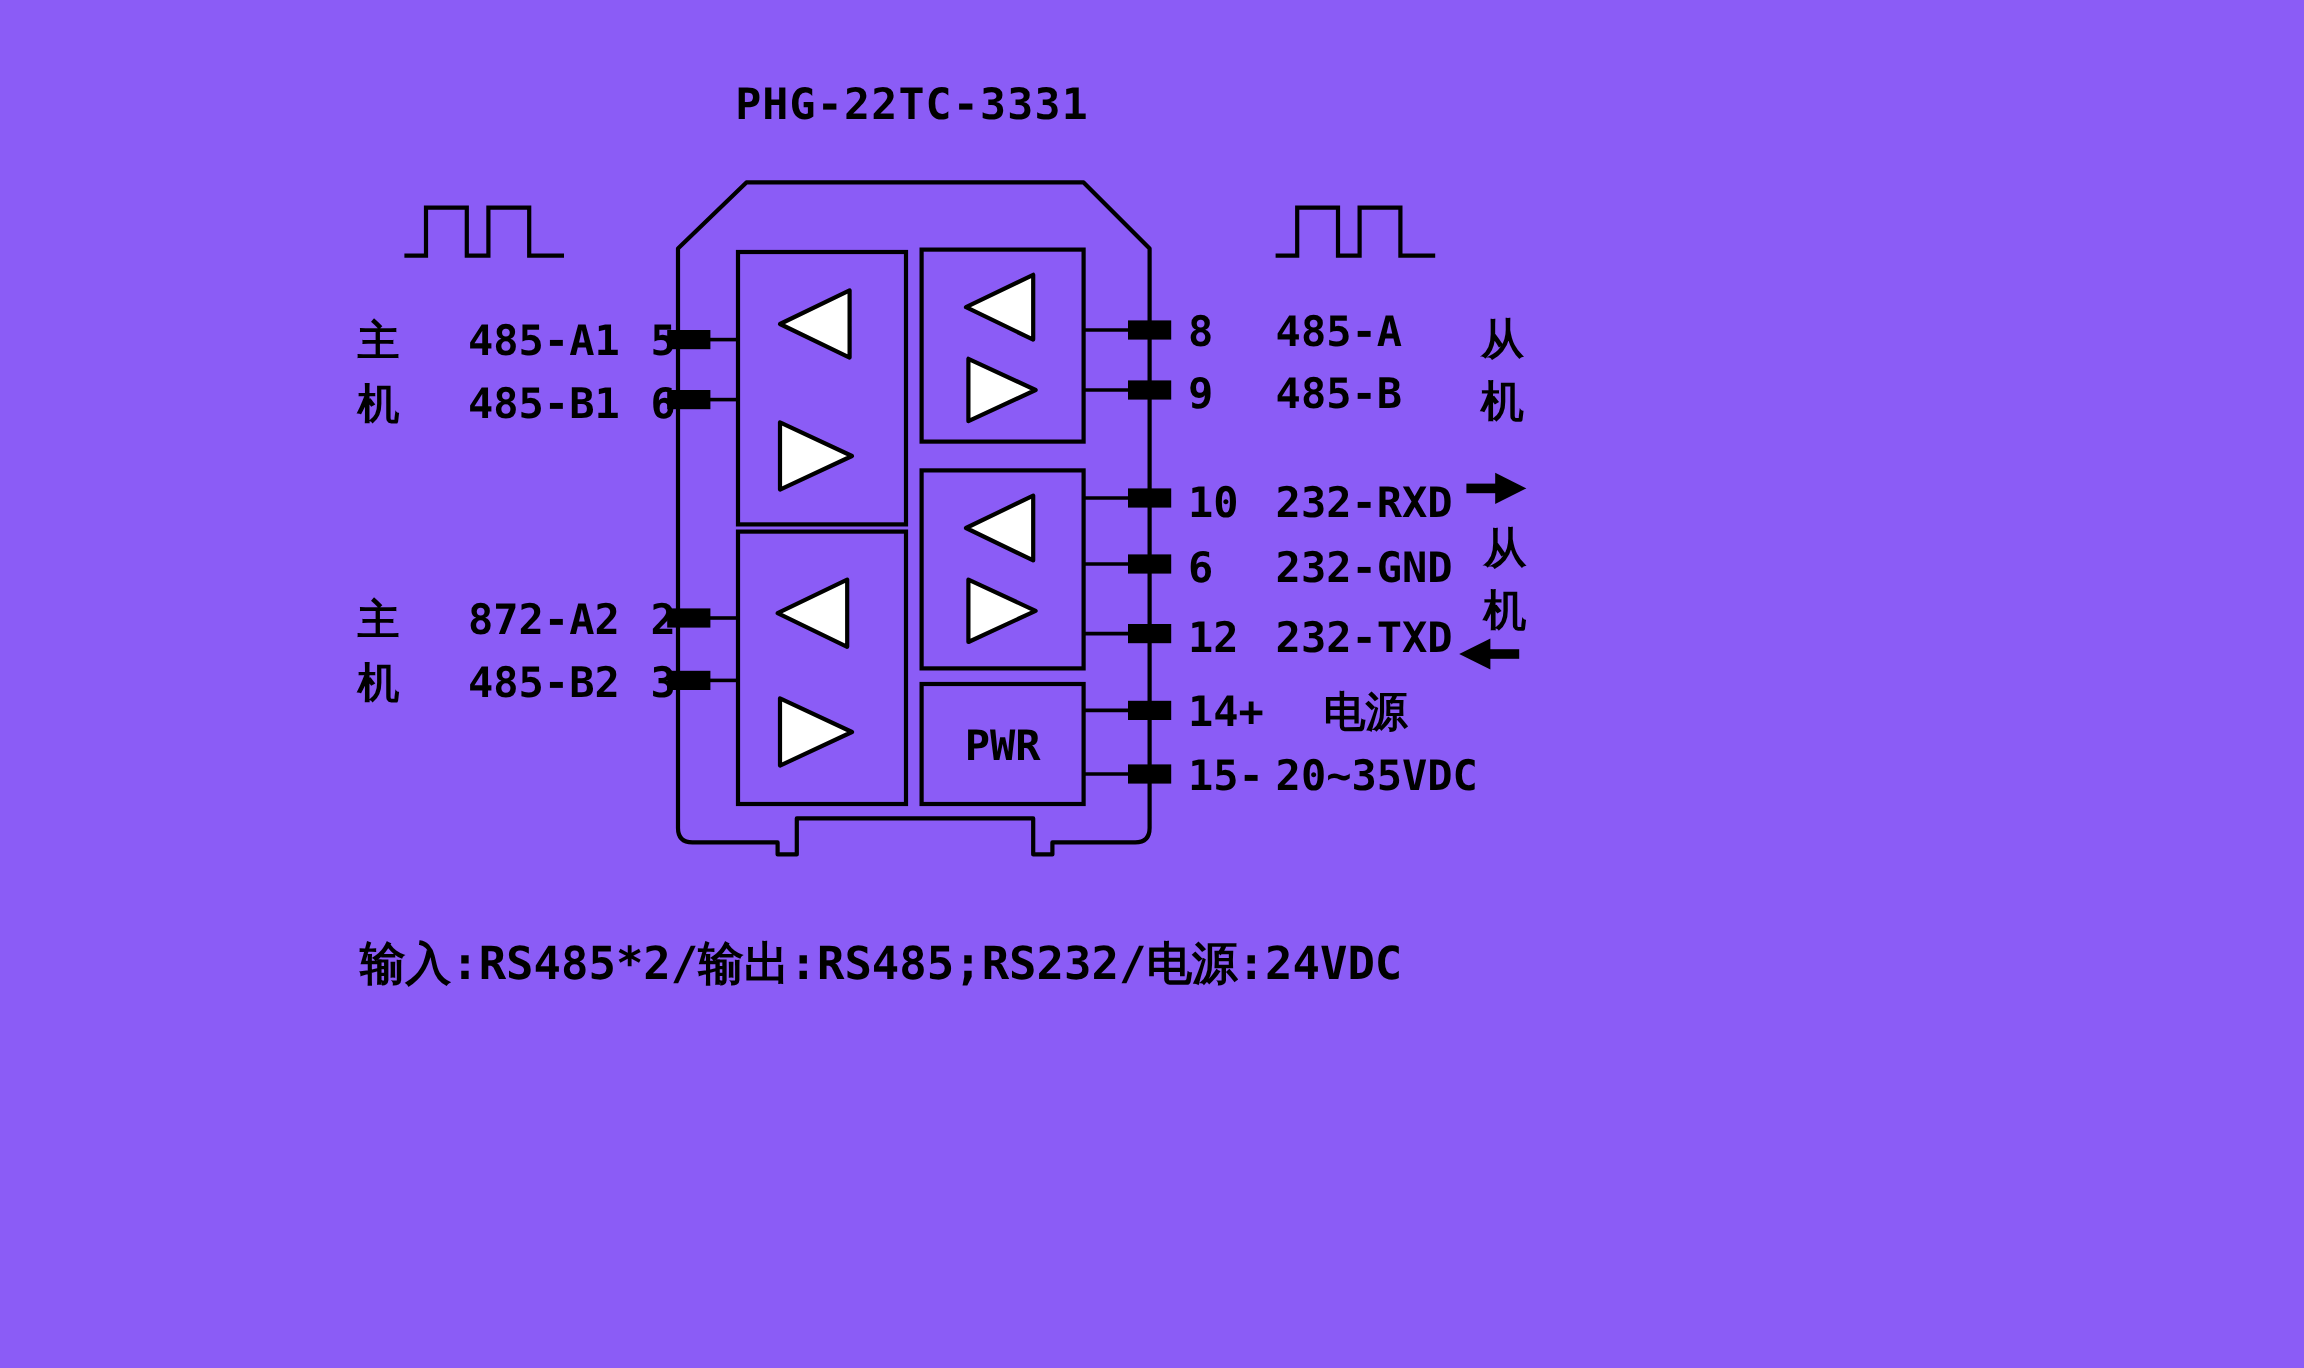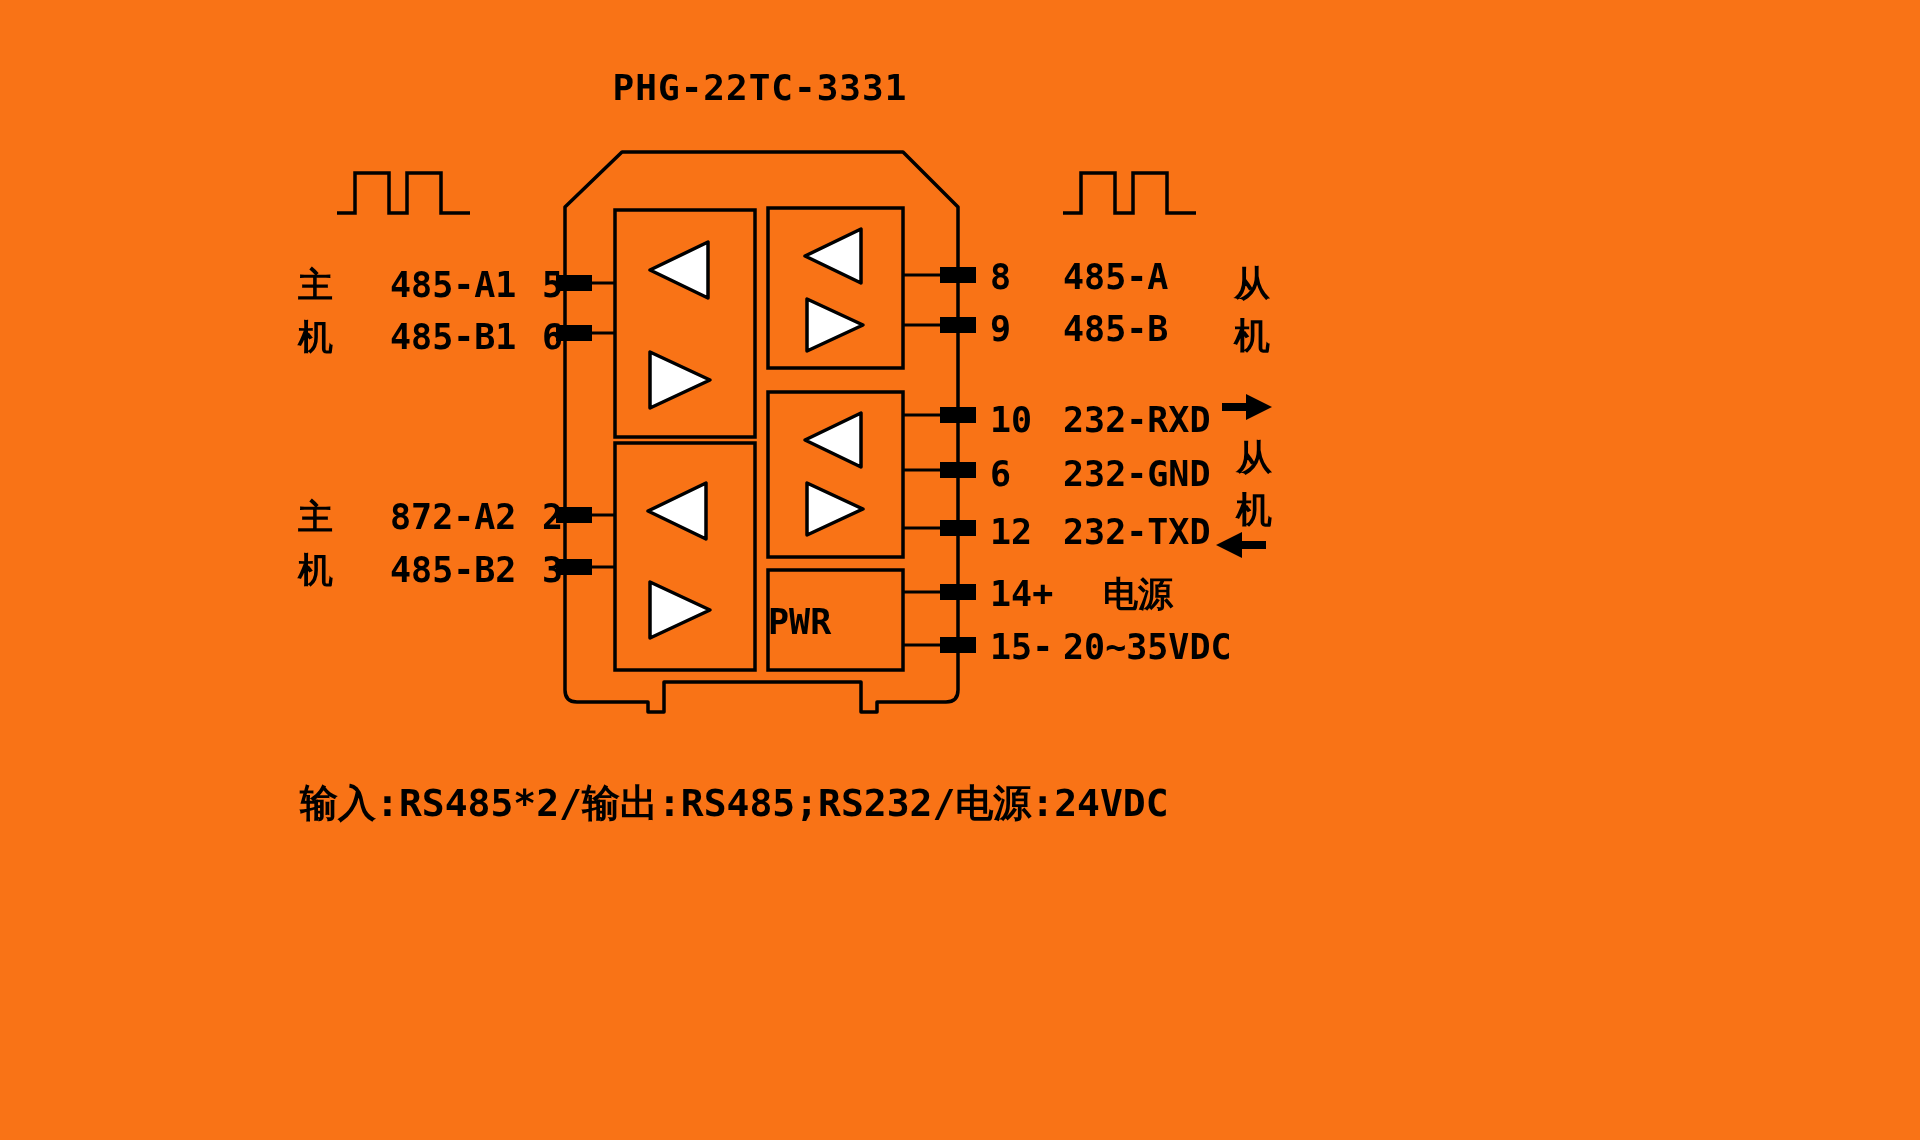--- a/index.html
+++ b/index.html
@@ -1,18 +1,18 @@
 <!DOCTYPE html>
 <html><head>
 <meta charset="utf-8">
 <style>
   * { margin:0; padding:0; box-sizing:border-box; }
   html,body { background:#ffffff; }
   .canvas {
-    position:relative; width:1920px; height:1140px; background:#f97316;
+    position:relative; width:1920px; height:1140px; background:#8b5cf6;
     color:#000; overflow:hidden;
     font-family:"DejaVu Sans Mono","Liberation Mono",monospace;
     font-weight:bold;
   }
   .art { position:absolute; left:0; top:0; width:1920px; height:1140px; }
   .ol   { fill:none; stroke:#000; stroke-width:3.5; stroke-linejoin:round; }
   .ibox { fill:none; stroke:#000; stroke-width:3.5; }
   .tri  { fill:#ffffff; stroke:#000; stroke-width:3.5; stroke-linejoin:round; }
   .thin { fill:none; stroke:#000; stroke-width:3.5; }
   .wire { stroke:#000; stroke-width:3; }
@@ -27,21 +27,21 @@
   .lrow { left:298px; }
   .lrow .g { width:62px; display:inline-block; }
   .lrow .s { width:152px; display:inline-block;margin-left:30px; }
   .lrow .n { display:inline-block; }
   .rrow { left:990px; }
   .rrow .n { width:73px; display:inline-block; }
   .rrow .s { display:inline-block;text-align:right; }
   .rrow .s.indent { padding-left:40px; }
 
   .stack { position:absolute; font-size:36px; line-height:52px; text-align:center; width:44px; }
-  .pwr { left:768px; top:602px; width:135px; text-align:left; font-size:35px; line-height:40px; }
+  .pwr { left:768px; top:602px; width:135px; text-align:center; font-size:35px; line-height:40px; }
   .note { left:300px; top:780px; width:1000px; text-align:left; font-size:38px; line-height:46px; }
 </style>
 </head>
 <body>
 
 <div class="canvas">
 
   <svg class="art" viewBox="0 0 1920 1140">
 
     <path class="ol" d="M 565 207 L 622 152 L 903 152 L 958 207 L 958 690 Q 958 702 946 702 L 877 702 L 877 712 L 861 712 L 861 682 L 664 682 L 664 712 L 648 712 L 648 702 L 577 702 Q 565 702 565 690 Z"></path>

